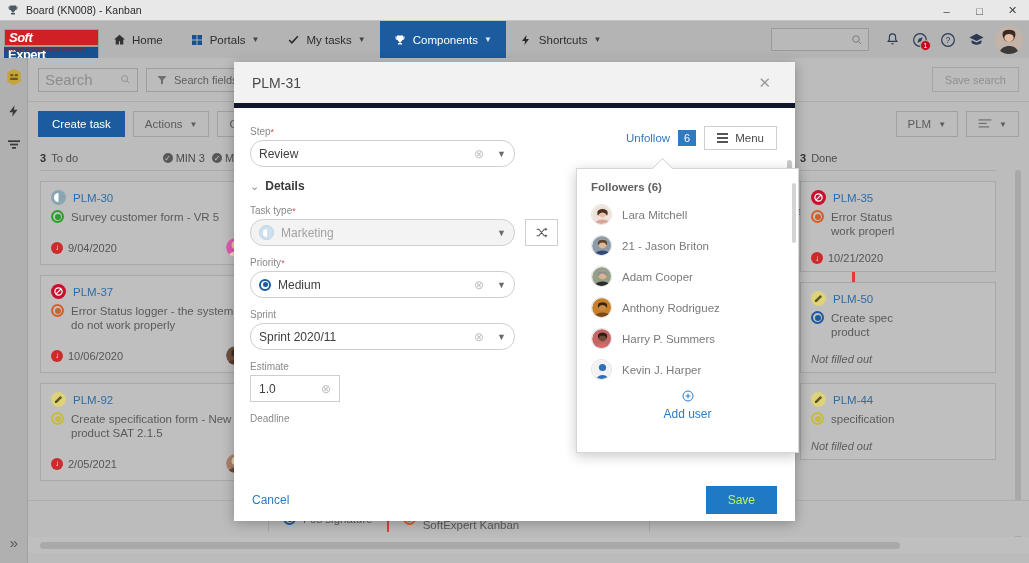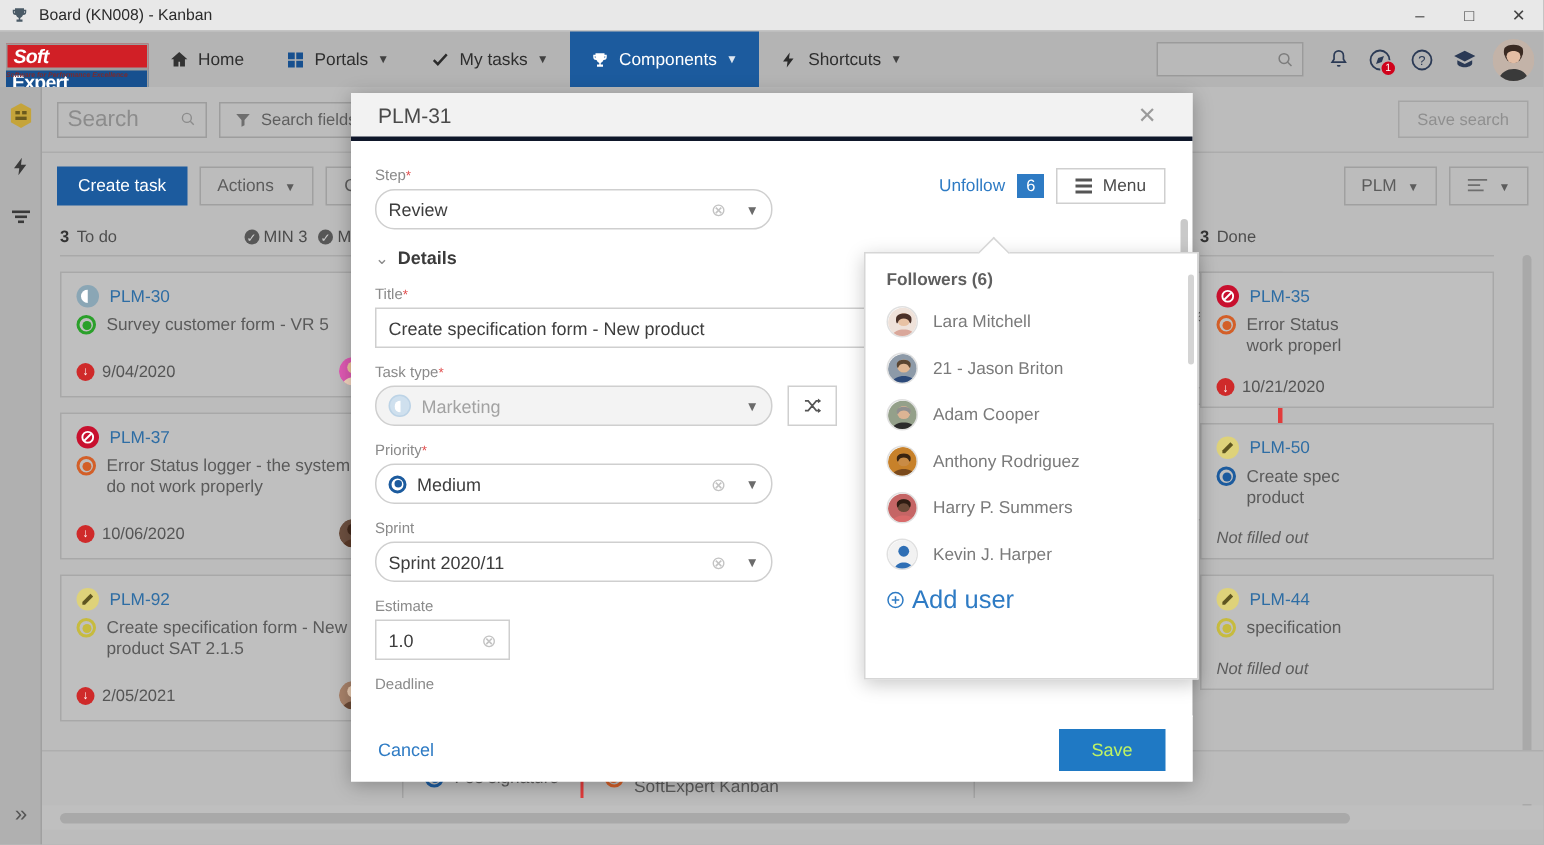--- a/index.html
+++ b/index.html
@@ -153,22 +153,22 @@
   .hscroll{
     position:absolute; left:40px; bottom:14px; width:860px; height:7px;
     background:#a9a9a9; border-radius:4px;
   }
   .hscroll-track{ position:absolute; left:28px; bottom:10px; width:1001px; height:16px; background:#bfbfbf; }
   .modal{
     position:absolute; left:234px; top:62px; width:561px; height:459px;
     background:#ffffff; box-shadow:0 2px 12px rgba(0,0,0,.28);
   }
   .modal-head{
-    height:32px; background:#f2f2f2; display:flex; align-items:center; padding:0 18px;
-    border-bottom:3px solid #0f172a;
+    height:46px; background:#f2f2f2; display:flex; align-items:center; padding:0 18px;
+    border-bottom:5px solid #0f172a;
   }
   .modal-title{ font-size:14px; color:#4a4a4a; }
   .modal-close{ margin-left:auto; font-size:15px; color:#9b9b9b; cursor:pointer; padding:4px 6px;}
   .modal-body{ position:relative; height:371px; overflow:hidden; padding:18px 18px 0 16px; }
   .modal-foot{
     position:absolute; bottom:0; left:0; width:561px; height:44px; background:#fff;
     display:flex; align-items:center; padding:0 18px; border-top:1px solid #fff;
   }
   .link-cancel{ color:#2e7bc4; font-size:12px; cursor:pointer; }
   .btn-save{
@@ -222,21 +222,21 @@
   }
   .popover:before{
     content:''; position:absolute; top:-8px; left:78px; width:14px; height:14px;
     background:#fff; border-left:1px solid #d6d6d6; border-top:1px solid #d6d6d6;
     transform:rotate(45deg);
   }
   .pop-title{ font-size:11.5px; color:#5f5f5f; font-weight:bold; margin-bottom:11px; }
   .fol-row{ display:flex; align-items:center; gap:10px; margin-bottom:10px; }
   .fol-av{ width:21px; height:21px; border-radius:50%; overflow:hidden; border:1px solid #e0e0e0; }
   .fol-name{ font-size:11.5px; color:#7a7a7a; }
-  .add-user{ display:flex; align-items:center; gap:5px; color:#2e7bc4; font-size:17px; margin-top:4px; cursor:pointer; }
+  .add-user{ display:flex; align-items:center; gap:5px; color:#2e7bc4; font-size:12px; margin-top:4px; cursor:pointer;flex-direction:column; }
   .pop-scroll{ position:absolute; right:2px; top:14px; width:4px; height:60px; background:#d4d4d4; border-radius:2px; }
 
   svg{ display:block; }
 </style>
 </head>
 <body>
 
 <div id="app">
 
   <div class="titlebar">
@@ -710,28 +710,20 @@
           <span class="clr">⊗</span>
           <span class="cv">▼</span>
         </div>
       </div>
 
       <div class="details-row">
         <span class="chev">⌄</span>
         <span>Details</span>
       </div>
 
-      <div class="fld">
-        <div class="fld-label">
-          <span>Title</span><span class="req">*</span>
-        </div>
-        <div class="ctrl w430">
-          <span>Create specification form - New product</span>
-        </div>
-      </div>
 
       <div class="fld">
         <div class="fld-label">
           <span>Task type</span><span class="req">*</span>
         </div>
         <div class="row-flex">
           <div class="ctrl w265 disabled">
             <span class="type-ico" style="background:#cfe0ee;border:1px solid #bcd3e6;">
               <svg width="8" height="8" viewBox="0 0 10 10">
                   <path d="M5 0A5 5 0 0 0 5 10z" fill="#fff"></path>

